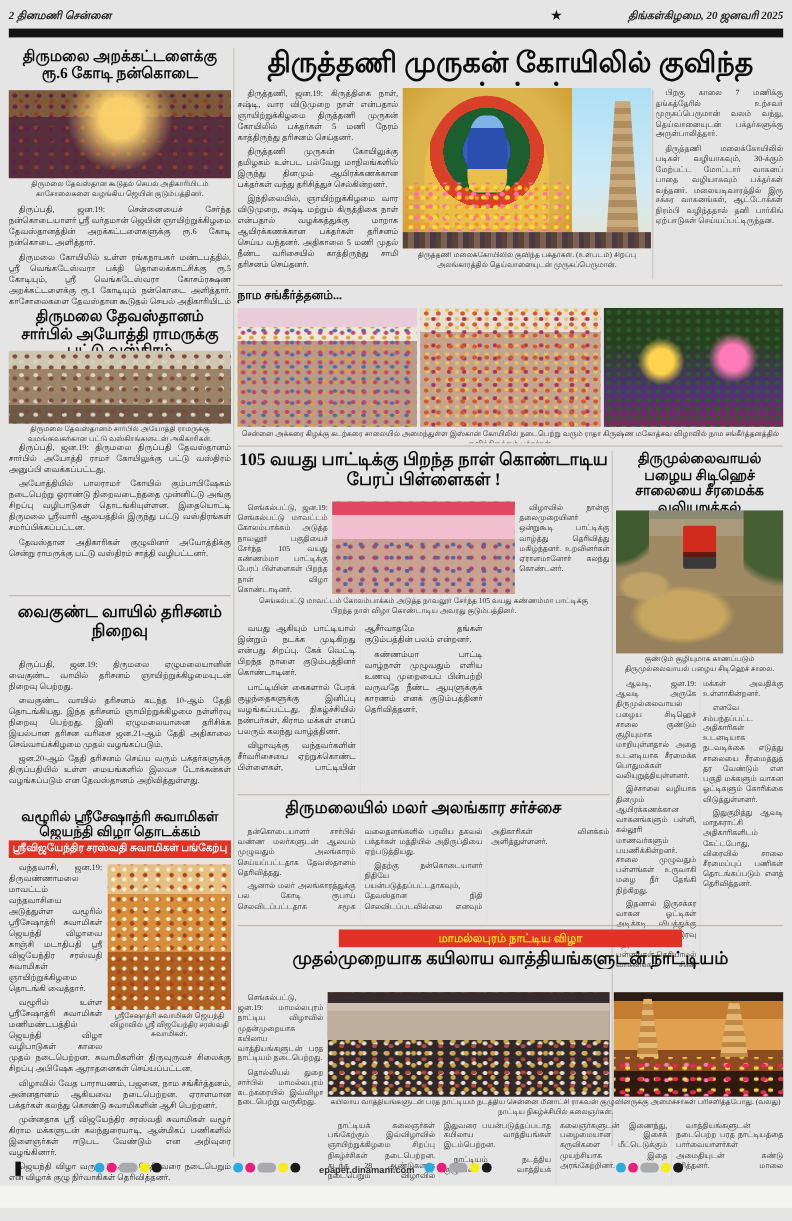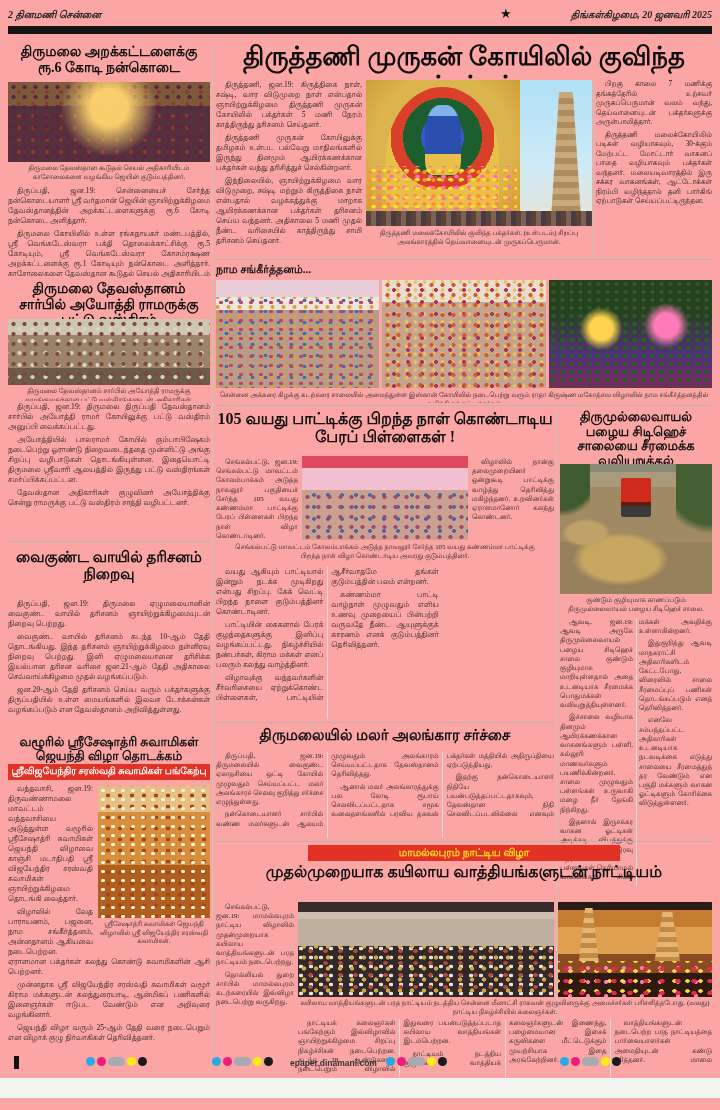--- a/index.html
+++ b/index.html
@@ -1,18 +1,18 @@
 <!DOCTYPE html>
 <html><head>
 <meta charset="utf-8">
 <style>
   *{box-sizing:border-box;margin:0;padding:0}
   html,body{background:#ffffff}
   body{width:720px;font-family:"Liberation Serif",serif;color:#1b1b1b}
-  .page{position:relative;width:720px;height:1110px;background:#fca5a5;overflow:hidden}
+  .page{position:relative;width:720px;height:1110px;background:#e5e5e5;overflow:hidden}
   .abs{position:absolute}
 
   
   .hdr-left{left:8px;top:9px;font-size:10px;font-style:italic;font-weight:700;color:#222}
   .hdr-star{left:500px;top:6px;font-size:13px;color:#111}
   .hdr-date{right:8px;top:9px;font-size:10px;font-style:italic;font-weight:700;color:#222}
   .hdr-bar{left:8px;top:26px;width:704px;height:8px;background:#141414}
 
   
   .hl{font-weight:700;text-align:center;color:#0d0d0d;line-height:1.12;overflow:hidden}
@@ -238,20 +238,21 @@
 
   <h2 class="abs hl a4-head">வழூரில் ஸ்ரீசேஷாத்ரி சுவாமிகள் ஜெயந்தி விழா தொடக்கம்</h2>
   <div class="abs a4-banner">ஸ்ரீவிஜயேந்திர சரஸ்வதி சுவாமிகள் பங்கேற்பு</div>
   <div class="abs body-text a4-body">
     <div class="a4-photoblock">
       <div class="photo ph-vazhur"></div>
       <div class="caption">ஸ்ரீசேஷாத்ரி சுவாமிகள் ஜெயந்தி விழாவில் ஸ்ரீ விஜயேந்திர சரஸ்வதி சுவாமிகள்.</div>
     </div>
     <div>
         <p>வந்தவாசி, ஜன.19: திருவண்ணாமலை மாவட்டம் வந்தவாசியை அடுத்துள்ள வழூரில் ஸ்ரீசேஷாத்ரி சுவாமிகள் ஜெயந்தி விழாவை காஞ்சி மடாதிபதி ஸ்ரீ விஜயேந்திர சரஸ்வதி சுவாமிகள் ஞாயிற்றுக்கிழமை தொடங்கி வைத்தார்.</p>
+        <p>வழூரில் உள்ள ஸ்ரீசேஷாத்ரி சுவாமிகள் மணிமண்டபத்தில் ஜெயந்தி விழா வழிபாடுகள் காலை முதல் நடைபெற்றன. சுவாமிகளின் திருவுருவச் சிலைக்கு சிறப்பு அபிஷேக ஆராதனைகள் செய்யப்பட்டன.</p>
         <p>விழாவில் வேத பாராயணம், பஜனை, நாம சங்கீர்த்தனம், அன்னதானம் ஆகியவை நடைபெற்றன. ஏராளமான பக்தர்கள் கலந்து கொண்டு சுவாமிகளின் ஆசி பெற்றனர்.</p>
         <p>முன்னதாக ஸ்ரீ விஜயேந்திர சரஸ்வதி சுவாமிகள் வழூர் கிராம மக்களுடன் கலந்துரையாடி, ஆன்மிகப் பணிகளில் இளைஞர்கள் ஈடுபட வேண்டும் என அறிவுரை வழங்கினார்.</p>
         <p>ஜெயந்தி விழா வரும் 25-ஆம் தேதி வரை நடைபெறும் என விழாக் குழு நிர்வாகிகள் தெரிவித்தனர்.</p>
       </div>
   </div>
 
   <h1 class="abs hl lead-head">திருத்தணி முருகன் கோயிலில் குவிந்த பக்தர்கள்</h1>
   <div class="abs body-text lead-left">
       <p>திருத்தணி, ஜன.19: கிருத்திகை நாள், சஷ்டி, வார விடுமுறை நாள் என்பதால் ஞாயிற்றுக்கிழமை திருத்தணி முருகன் கோயிலில் பக்தர்கள் 5 மணி நேரம் காத்திருந்து தரிசனம் செய்தனர்.</p>
       <p>திருத்தணி முருகன் கோயிலுக்கு தமிழகம் உள்பட பல்வேறு மாநிலங்களில் இருந்து தினமும் ஆயிரக்கணக்கான பக்தர்கள் வந்து தரிசித்துச் செல்கின்றனர்.</p>
@@ -306,28 +307,27 @@
     <div class="rp-green-r"></div>
     <div class="rp-cart"></div>
     <div class="rp-puddle-a"></div>
     <div class="rp-puddle-b"></div>
   </div>
   <div class="abs caption rd-cap">குண்டும் குழியுமாக காணப்படும் திருமுல்லைவாயல் பழைய சிடிஹெச் சாலை.</div>
   <div class="abs body-text rd-body">
       <p>ஆவடி, ஜன.19: ஆவடி அருகே திருமுல்லைவாயல் பழைய சிடிஹெச் சாலை குண்டும் குழியுமாக மாறியுள்ளதால் அதை உடனடியாக சீரமைக்க பொதுமக்கள் வலியுறுத்தியுள்ளனர்.</p>
       <p>இச்சாலை வழியாக தினமும் ஆயிரக்கணக்கான வாகனங்களும் பள்ளி, கல்லூரி மாணவர்களும் பயணிக்கின்றனர். சாலை முழுவதும் பள்ளங்கள் உருவாகி மழை நீர் தேங்கி நிற்கிறது.</p>
       <p>இதனால் இருசக்கர வாகன ஓட்டிகள் அடிக்கடி விபத்துக்கு உள்ளாகின்றனர். இரவு நேரங்களில் பள்ளங்கள் தெரியாமல் வாகனங்கள் சிக்கி மக்கள் அவதிக்கு உள்ளாகின்றனர்.</p>
+      <p>எனவே சம்பந்தப்பட்ட அதிகாரிகள் உடனடியாக நடவடிக்கை எடுத்து சாலையை சீரமைத்துத் தர வேண்டும் என பகுதி மக்களும் வாகன ஓட்டிகளும் கோரிக்கை விடுத்துள்ளனர்.</p>
       <p>இதுகுறித்து ஆவடி மாநகராட்சி அதிகாரிகளிடம் கேட்டபோது, விரைவில் சாலை சீரமைப்புப் பணிகள் தொடங்கப்படும் எனத் தெரிவித்தனர்.</p>
-      <p>எனவே சம்பந்தப்பட்ட அதிகாரிகள் உடனடியாக நடவடிக்கை எடுத்து சாலையை சீரமைத்துத் தர வேண்டும் என பகுதி மக்களும் வாகன ஓட்டிகளும் கோரிக்கை விடுத்துள்ளனர்.</p>
     </div>
 
   <div class="abs rule-h rule-m3"></div>
   <h2 class="abs hl fl-head">திருமலையில் மலர் அலங்கார சர்ச்சை</h2>
   <div class="abs body-text fl-body">
-      <p>திருப்பதி, ஜன.19: திருமலையில் வைகுண்ட ஏகாதசியை ஒட்டி கோயில் முழுவதும் செய்யப்பட்ட மலர் அலங்காரச் செலவு குறித்து சர்ச்சை எழுந்துள்ளது.</p>
       <p>நன்கொடையாளர் சார்பில் வண்ண மலர்களுடன் ஆலயம் முழுவதும் அலங்காரம் செய்யப்பட்டதாக தேவஸ்தானம் தெரிவித்தது.</p>
       <p>ஆனால் மலர் அலங்காரத்துக்கு பல கோடி ரூபாய் செலவிடப்பட்டதாக சமூக வலைதளங்களில் பரவிய தகவல் பக்தர்கள் மத்தியில் அதிருப்தியை ஏற்படுத்தியது.</p>
       <p>இதற்கு நன்கொடையாளர் நிதியே பயன்படுத்தப்பட்டதாகவும், தேவஸ்தான நிதி செலவிடப்படவில்லை எனவும் அதிகாரிகள் விளக்கம் அளித்துள்ளனர்.</p>
     </div>
 
   <div class="abs rule-h rule-m4"></div>
   <div class="abs dn-banner">மாமல்லபுரம் நாட்டிய விழா</div>
   <h1 class="abs hl dn-head">முதல்முறையாக கயிலாய வாத்தியங்களுடன் நாட்டியம்</h1>
   <div class="abs body-text dn-left">
       <p>செங்கல்பட்டு, ஜன.19: மாமல்லபுரம் நாட்டிய விழாவில் முதன்முறையாக கயிலாய வாத்தியங்களுடன் பரத நாட்டியம் நடைபெற்றது.</p>

